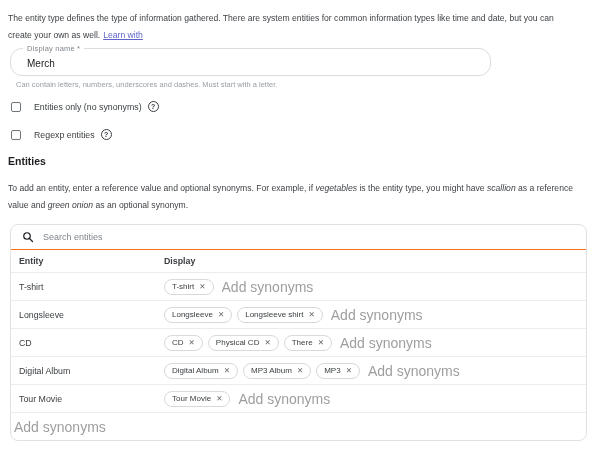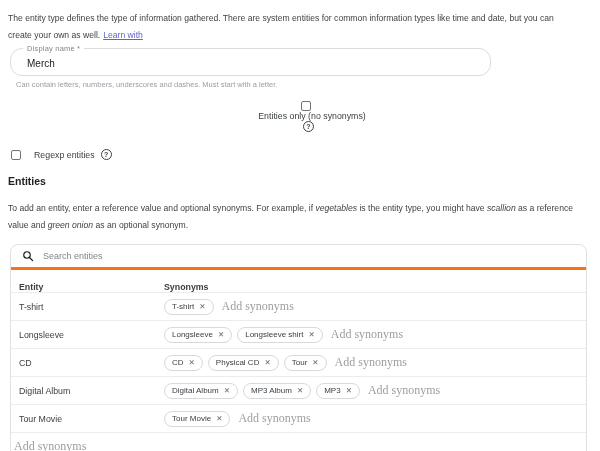--- a/index.html
+++ b/index.html
@@ -13,58 +13,58 @@
   .field { position:relative; margin:4px 0 0 10px; width:481px; height:28px;
     border:1px solid #dadce0; border-radius:12px; background:#fff; }
   .field-label { position:absolute; top:-5px; left:12px; background:#fff; padding:0 4px;
     font-size:7.5px; color:#80868b; letter-spacing:.2px; }
   .field-input { width:100%; height:100%; border:none; outline:none; background:transparent;
     padding:2px 0 0 16px; font-size:10px; color:#202124;
     font-family:"Liberation Sans","DejaVu Sans",sans-serif; }
   .helper { margin:4px 0 0 16px; font-size:7.5px; color:#9aa0a6; }
 
   .check-row { display:flex; align-items:center; margin-left:11px; }
-  .check-row.first { margin-top:12px;flex-direction:column; }
+  .check-row.first { margin-top:12px; }
   .check-row.second { margin-top:17px; }
   .checkbox { width:10px; height:10px; border:1.4px solid #70757a; border-radius:2px;
     background:#fff; flex:none; cursor:pointer; }
   .check-label { margin-left:13px; font-size:8.8px; color:#3c4043; }
   .help-icon { margin-left:6px; width:11px; height:11px; border:1.1px solid #3c4043;
     border-radius:50%; display:inline-flex; align-items:center; justify-content:center;
     font-size:7px; font-weight:bold; color:#3c4043; cursor:pointer; }
 
   .section-heading { margin:15px 0 13px 8px; font-size:10.5px; font-weight:bold; color:#202124; }
   .section-desc { margin:10px 10px 0 8px; font-size:8.6px; line-height:17px;
     white-space:pre; color:#3f4246; }
   .section-desc em { }
 
   .entity-table { margin:10px 0 0 10px; width:577px; border:1px solid #dfe1e5;
     border-radius:8px; background:#fff; overflow:hidden; }
   .search-row { display:flex; align-items:center; height:25px; padding-left:11px;
-    border-bottom:3px solid #f97316; }
+    border-bottom:1px solid #f97316; }
   .search-icon { width:12px; height:12px; flex:none; margin-right:9px; }
   .search-input { flex:1; border:none; outline:none; font-size:9px; color:#202124;
     font-family:"Liberation Sans","DejaVu Sans",sans-serif; background:transparent; }
   .search-input::placeholder { color:#80868b; }
 
-  .header-row { display:flex; align-items:flex-end; height:22px; }
+  .header-row { display:flex; align-items:center; height:22px; }
   .col-entity { width:153px; flex:none; padding-left:8px; }
   .col-synonyms { flex:1; display:flex; align-items:center; gap:5px; min-width:0; }
   .th { font-size:8.8px; font-weight:bold; color:#3c4043; }
 
   .trow { display:flex; align-items:center; height:28px; border-top:1px solid #ececee; }
   .cell-text { font-size:8.8px; color:#3c4043; }
 
   .chip { display:inline-flex; align-items:center; height:16px; padding:0 7px;
     border:1px solid #d7d9dd; border-radius:8.5px; background:#fff; flex:none; cursor:default; }
   .chip-label { font-size:8px; color:#3c4043; }
   .chip-x { margin-left:5px; font-size:7.5px; color:#5f6368; cursor:pointer; line-height:1; }
 
-  .add-syn, .add-ref { border:none; outline:none; background:transparent; font-size:12px;
-    color:#202124; font-family:Liberation Serif, serif; }
+  .add-syn, .add-ref { border:none; outline:none; background:transparent; font-size:14px;
+    color:#202124; font-family:Liberation Sans, sans-serif; }
   .add-syn { flex:1; min-width:40px; margin-left:3px; }
   .add-ref { width:130px; }
   .add-syn::placeholder, .add-ref::placeholder { color:#9e9e9e; }
 </style>
 </head>
 <body>
 
 <div>
 
   <p class="intro"><span>The entity type defines the type of information gathered. There are system entities for common information types like time and date, but you can
@@ -97,21 +97,21 @@
     <div class="search-row">
       <svg class="search-icon" viewBox="0 0 24 24" fill="none" stroke="#202124" stroke-width="2.4">
         <circle cx="10" cy="10" r="6.5"></circle>
         <line x1="15" y1="15" x2="21" y2="21" stroke-linecap="round"></line>
       </svg>
       <input class="search-input" placeholder="Search entities" style="">
     </div>
 
     <div class="header-row">
       <div class="col-entity th">Entity</div>
-      <div class="col-synonyms th">Synonyms</div>
+      <div class="col-synonyms th">Display</div>
     </div>
 
     <div id="entity-rows">
         <div class="trow">
           <div class="col-entity cell-text">T-shirt</div>
           <div class="col-synonyms">
             <span class="chip">
               <span class="chip-label">T-shirt</span>
               <span class="chip-x">✕</span>
             </span>
@@ -137,21 +137,21 @@
           <div class="col-synonyms">
             <span class="chip">
               <span class="chip-label">CD</span>
               <span class="chip-x">✕</span>
             </span>
             <span class="chip">
               <span class="chip-label">Physical CD</span>
               <span class="chip-x">✕</span>
             </span>
             <span class="chip">
-              <span class="chip-label">Tour</span>
+              <span class="chip-label">There</span>
               <span class="chip-x">✕</span>
             </span>
             <input class="add-syn" placeholder="Add synonyms" style="">
           </div>
         </div>
         <div class="trow">
           <div class="col-entity cell-text">Digital Album</div>
           <div class="col-synonyms">
             <span class="chip">
               <span class="chip-label">Digital Album</span>

